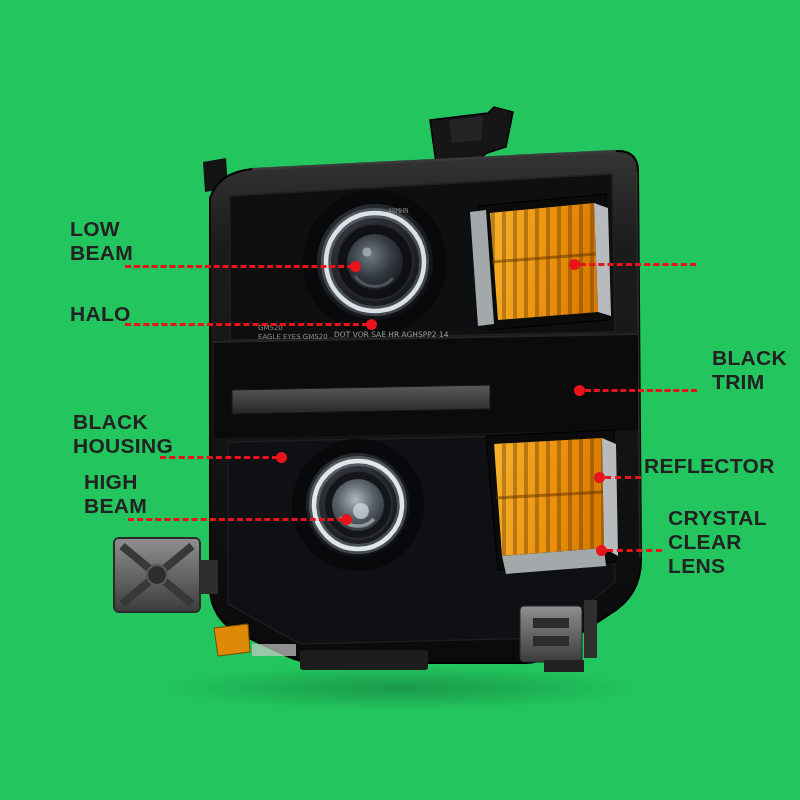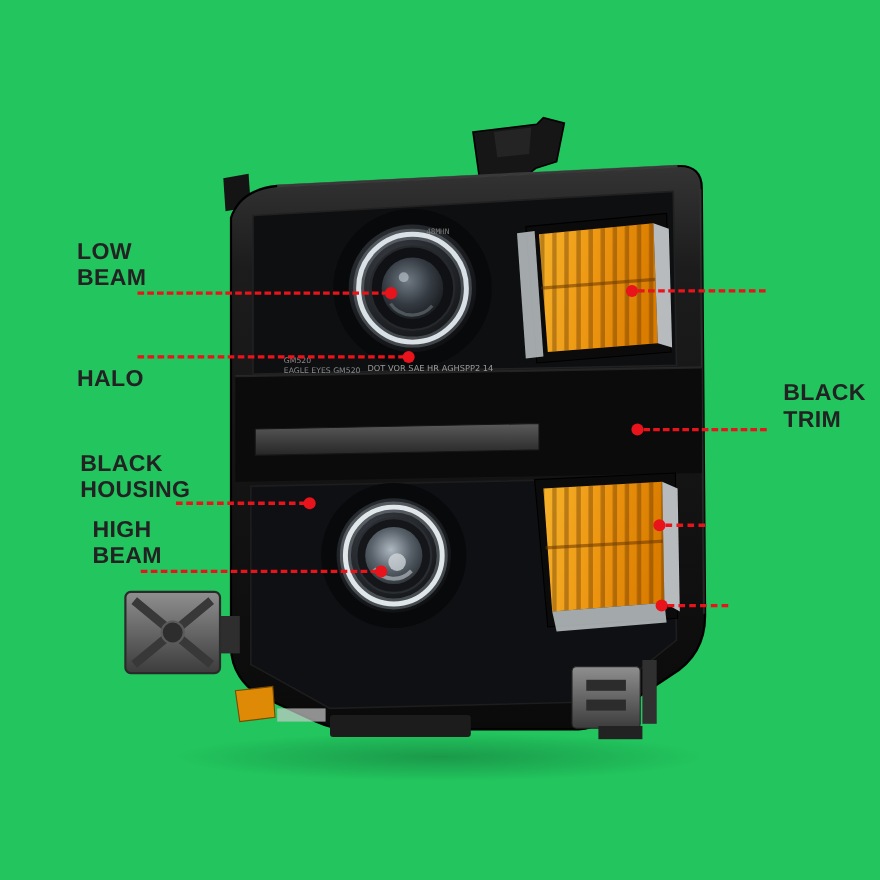--- a/index.html
+++ b/index.html
@@ -17,21 +17,21 @@
     letter-spacing: 0.3px; color: #222222; white-space: pre-line;
   }
   .callout .leader { position: absolute; height: 0; border-top: 3px dashed #e8131b; }
   .callout .dot { position: absolute; width: 11px; height: 11px; border-radius: 50%; background: #e8131b; }
 
   
   #co-low-beam .label      { left: 70px;  top: 217px; }
   #co-low-beam .leader     { left: 125px; top: 265px; width: 228px; }
   #co-low-beam .dot        { left: 350px; top: 261px; }
 
-  #co-halo .label          { left: 70px;  top: 302px; margin-top: 31px; }
+  #co-halo .label          { left: 70px;  top: 302px; }
   #co-halo .leader         { left: 125px; top: 323px; width: 243px; }
   #co-halo .dot            { left: 366px; top: 319px; }
 
   #co-black-housing .label { left: 73px;  top: 410px; }
   #co-black-housing .leader{ left: 160px; top: 456px; width: 118px; }
   #co-black-housing .dot   { left: 276px; top: 452px; }
 
   #co-high-beam .label     { left: 84px;  top: 470px; }
   #co-high-beam .leader    { left: 128px; top: 518px; width: 215px; }
   #co-high-beam .dot       { left: 341px; top: 514px; }
@@ -223,22 +223,25 @@
   </div>
 
   <div class="callout" id="co-black-trim">
     <div class="label">BLACK
 TRIM</div>
     <div class="leader"></div>
     <div class="dot"></div>
   </div>
 
   <div class="callout" id="co-reflector">
+    <div class="label">REFLECTOR</div>
     <div class="leader"></div>
     <div class="dot"></div>
   </div>
 
   <div class="callout" id="co-crystal">
+    <div class="label">CRYSTAL
+CLEAR LENS</div>
     <div class="leader"></div>
     <div class="dot"></div>
   </div>
 
 </div>
 
 </body></html>

